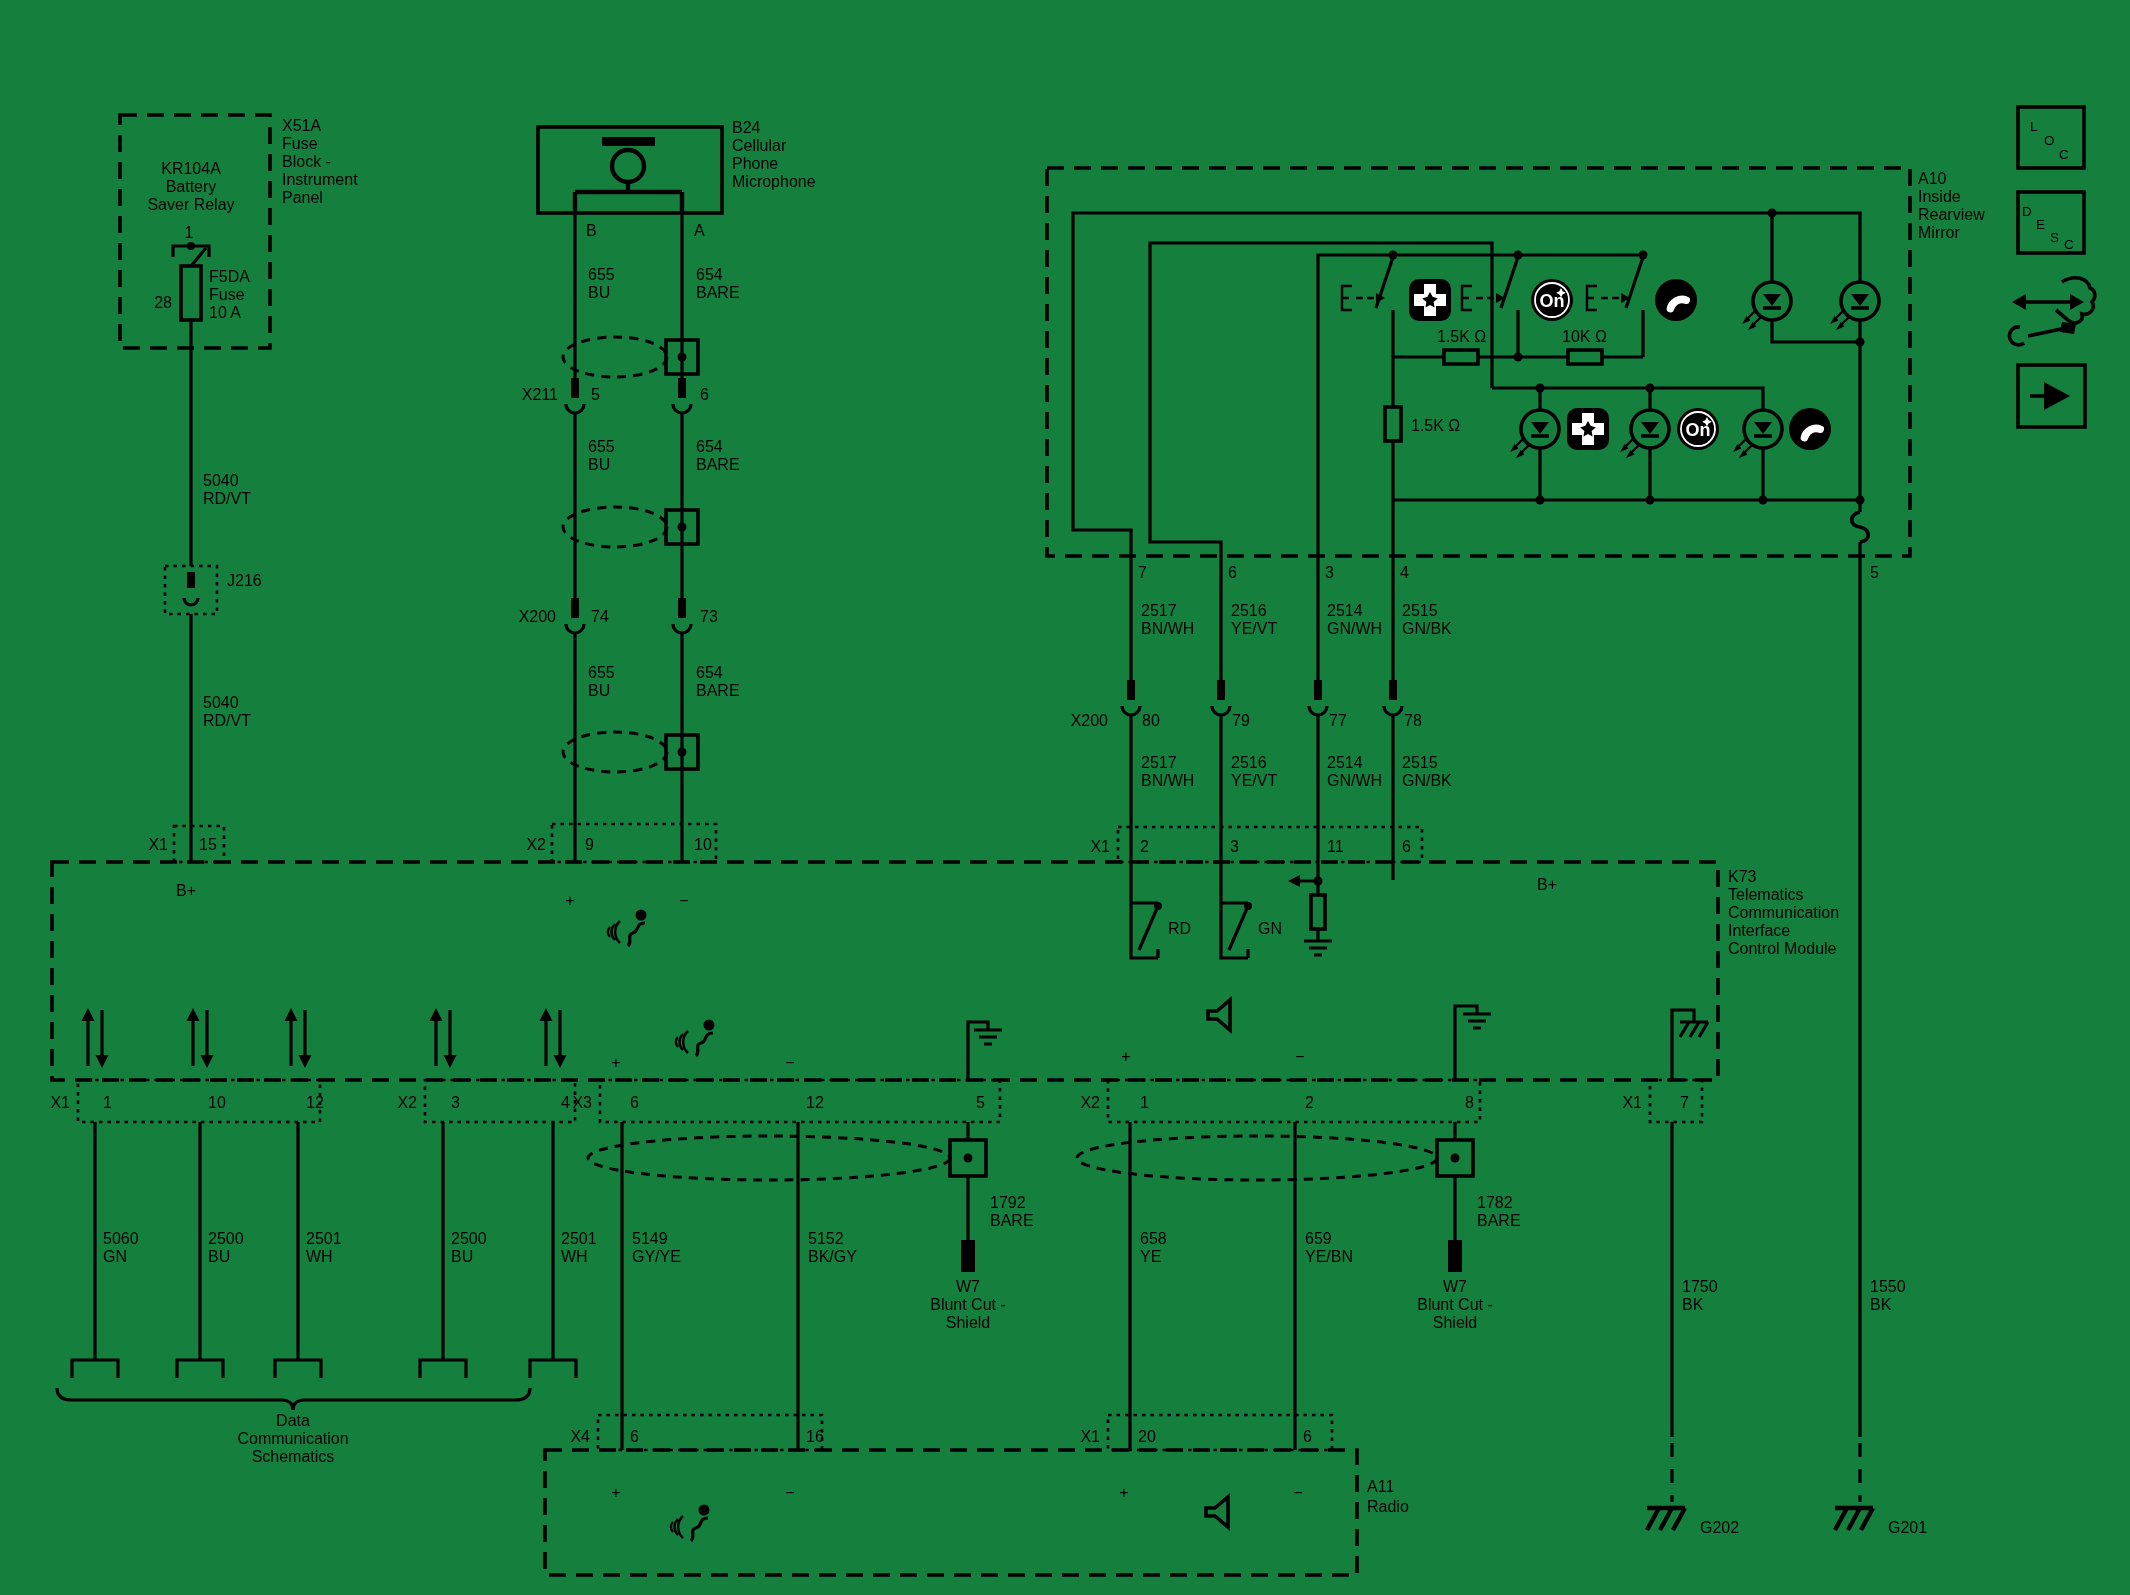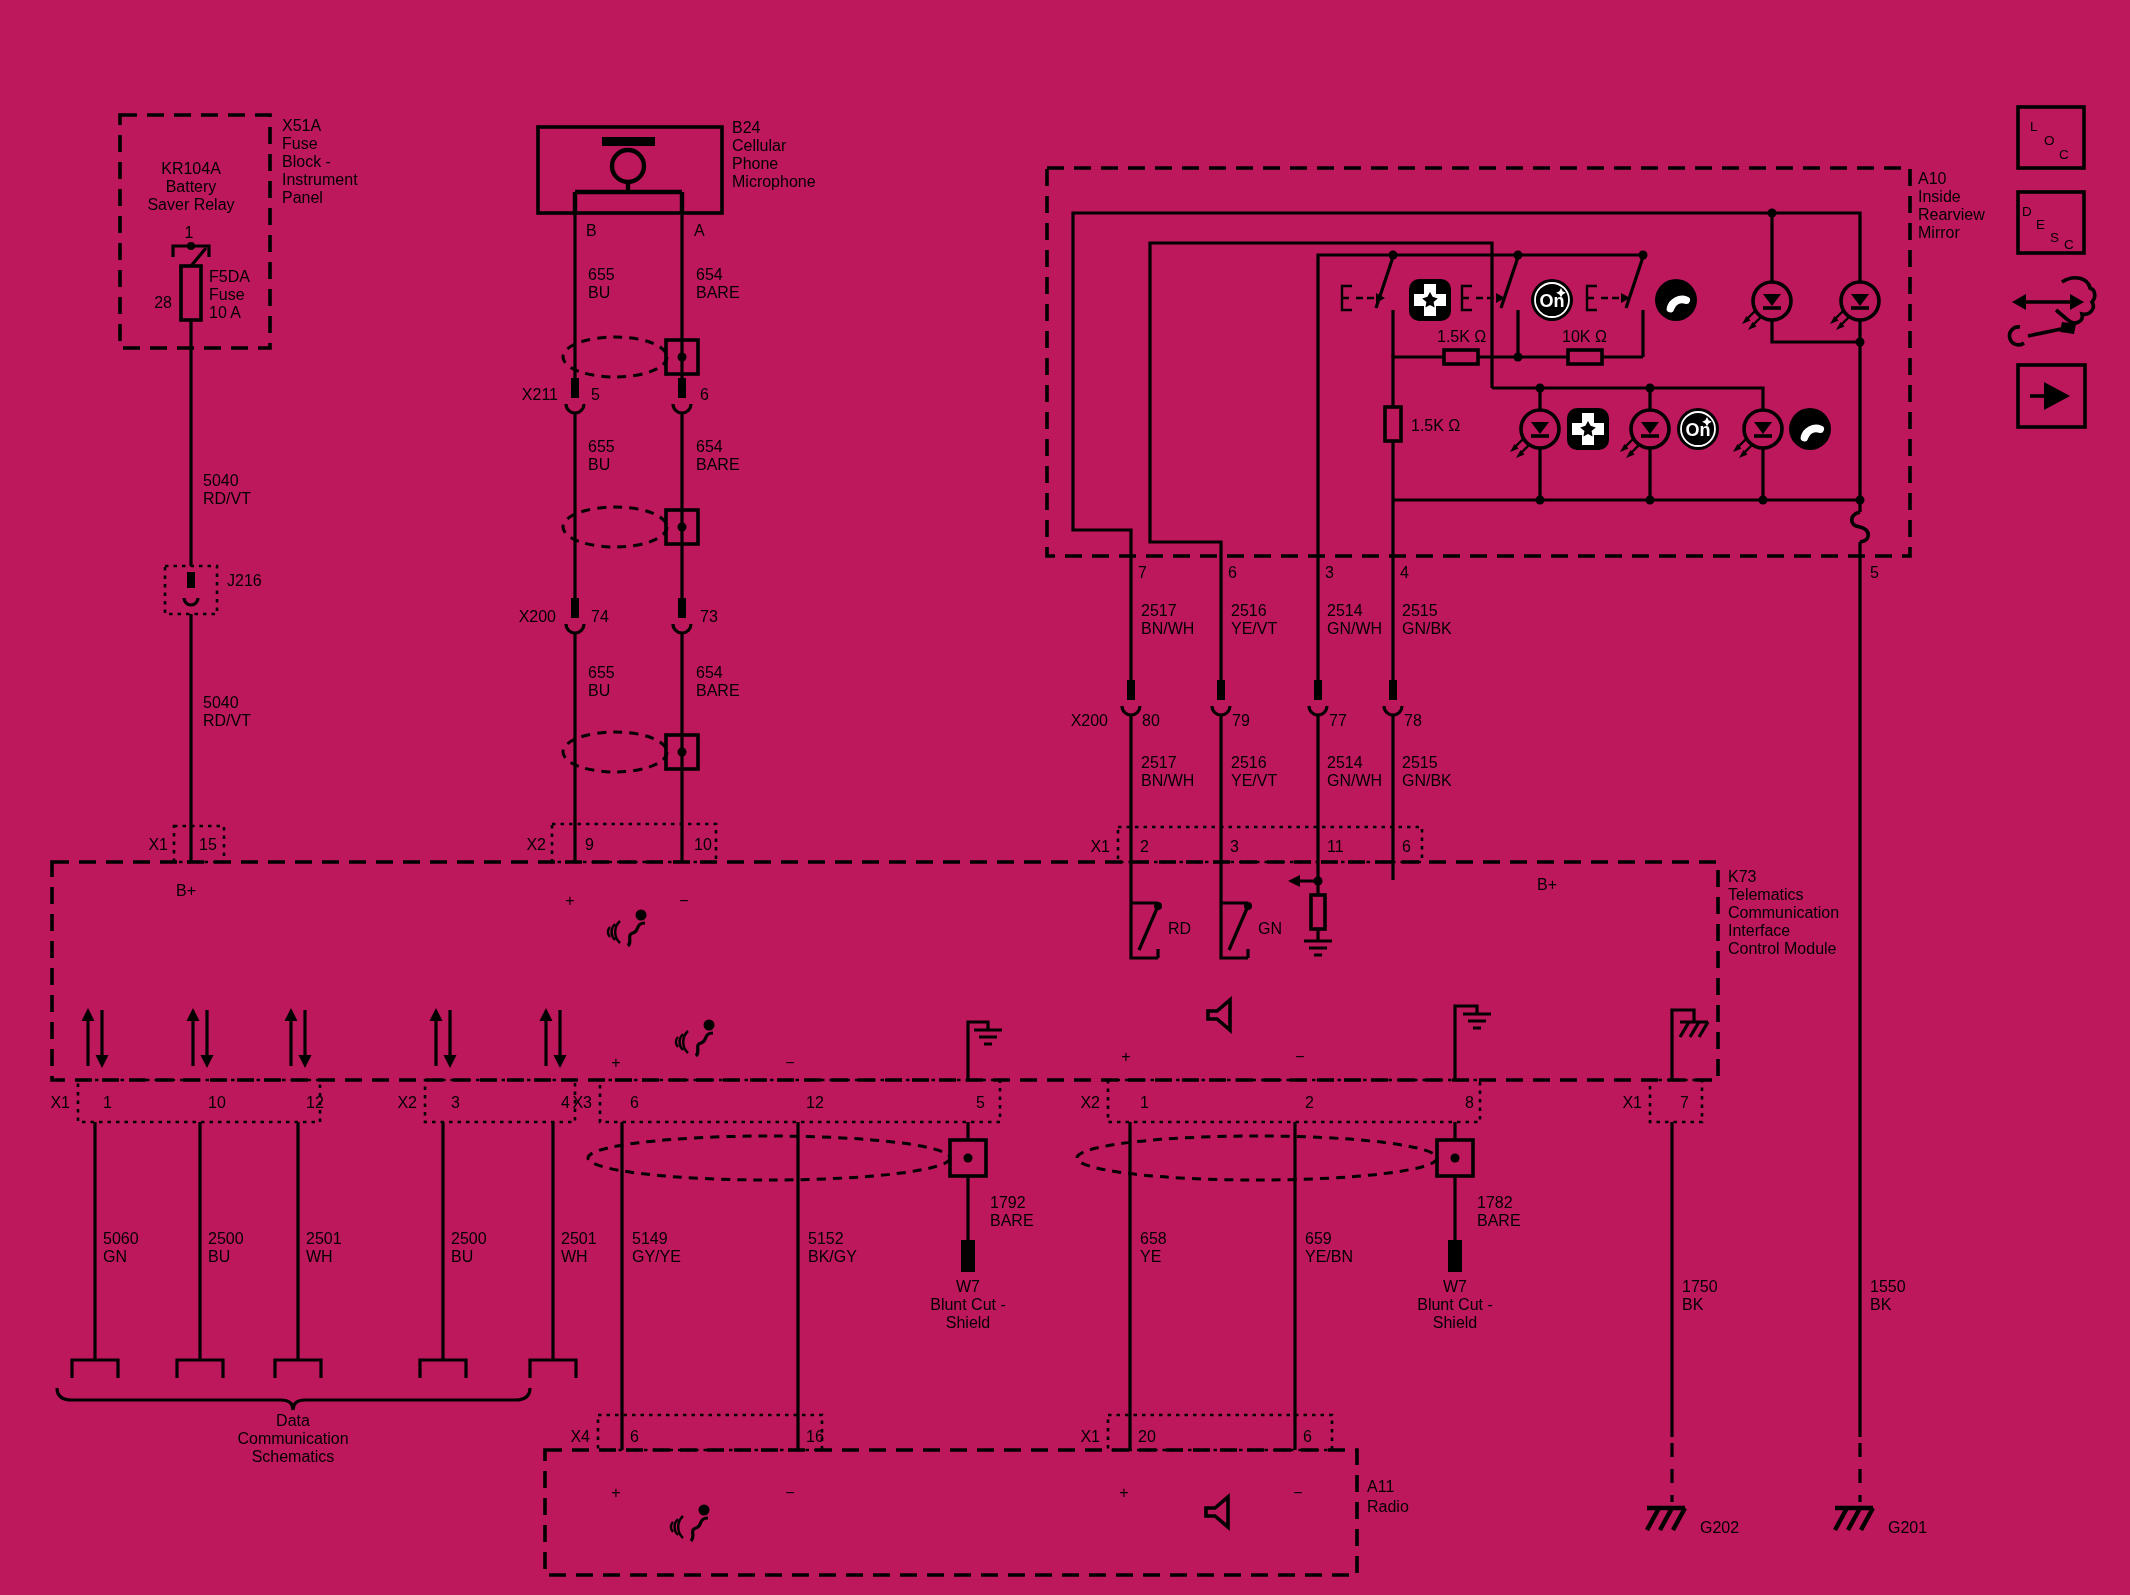--- a/index.html
+++ b/index.html
@@ -1,16 +1,16 @@
 <!DOCTYPE html>
 <html><head>
 <meta charset="utf-8">
 <style>
   html,body{margin:0;padding:0;background:#fff;}
-  #stage{position:relative;width:2130px;height:1595px;background:#be185d;overflow:hidden;}
+  #stage{position:relative;width:2130px;height:1595px;background:#15803d;overflow:hidden;}
   svg{display:block}
   .w  {stroke:#000;stroke-width:3.2;fill:none}
   .w2 {stroke:#000;stroke-width:2.4;fill:none}
   .w4 {stroke:#000;stroke-width:4.4;fill:none}
   .bx {stroke:#000;stroke-width:3.6;fill:none;stroke-dasharray:17 10}
   .pbx{stroke:#000;stroke-width:2.6;fill:none;stroke-dasharray:3.5 5}
   .shd{stroke:#000;stroke-width:3;fill:none;stroke-dasharray:9 7}
   .sb {stroke:#000;stroke-width:3.6;fill:none}
   .f  {fill:#000;stroke:none}
   text{font-family:"Liberation Sans","DejaVu Sans",sans-serif;font-size:16px;fill:#000}

